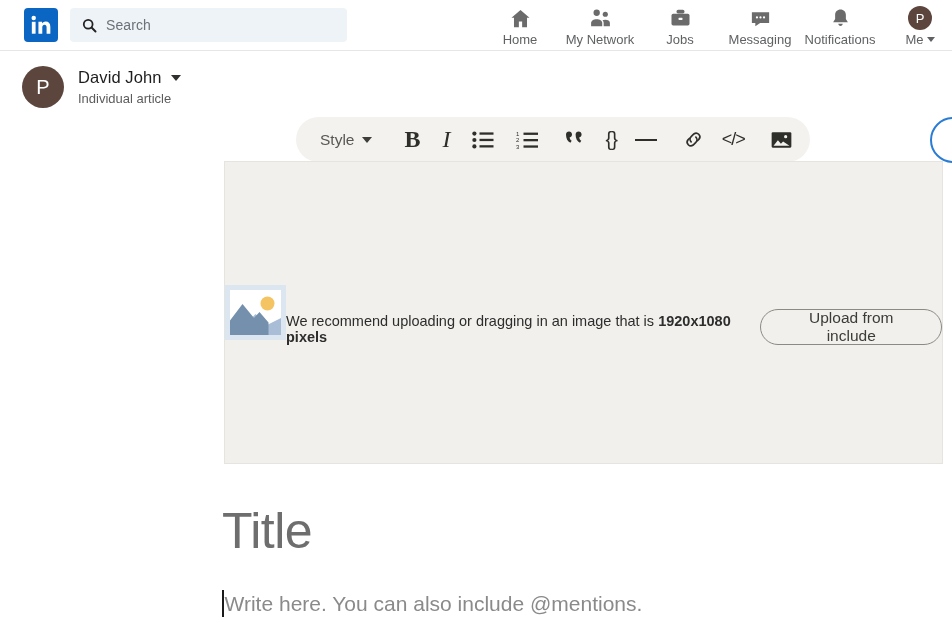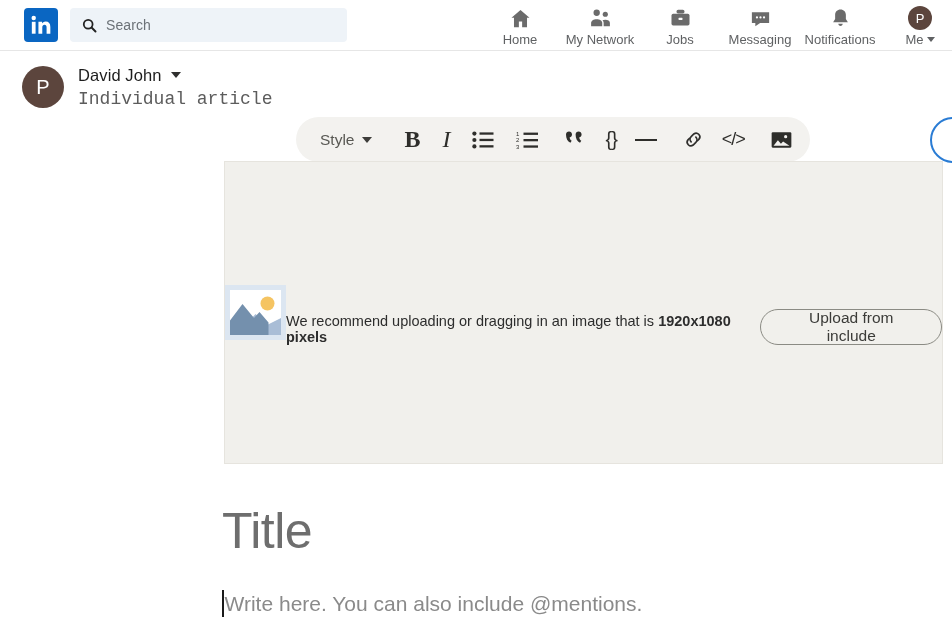--- a/index.html
+++ b/index.html
@@ -115,21 +115,21 @@
     font-size:16.5px; color:#1d1d1d; font-weight:400;
     letter-spacing:.1px;
   }
   .caret-md{
     width:0;height:0;
     border-left:5px solid transparent;
     border-right:5px solid transparent;
     border-top:6px solid #30302f;
   }
   .author-sub{
-    font-size:18px; color:#5c5c5c; margin-top:4px;font-family:Liberation Mono, monospace;
+    font-size:13px; color:#5c5c5c; margin-top:4px;
   }
 
   
   .toolbar{
     position:absolute;
     left:296px; top:66px;
     height:45px;
     background:#F3F2EF;
     border-radius:23px;
     display:flex; align-items:center;

